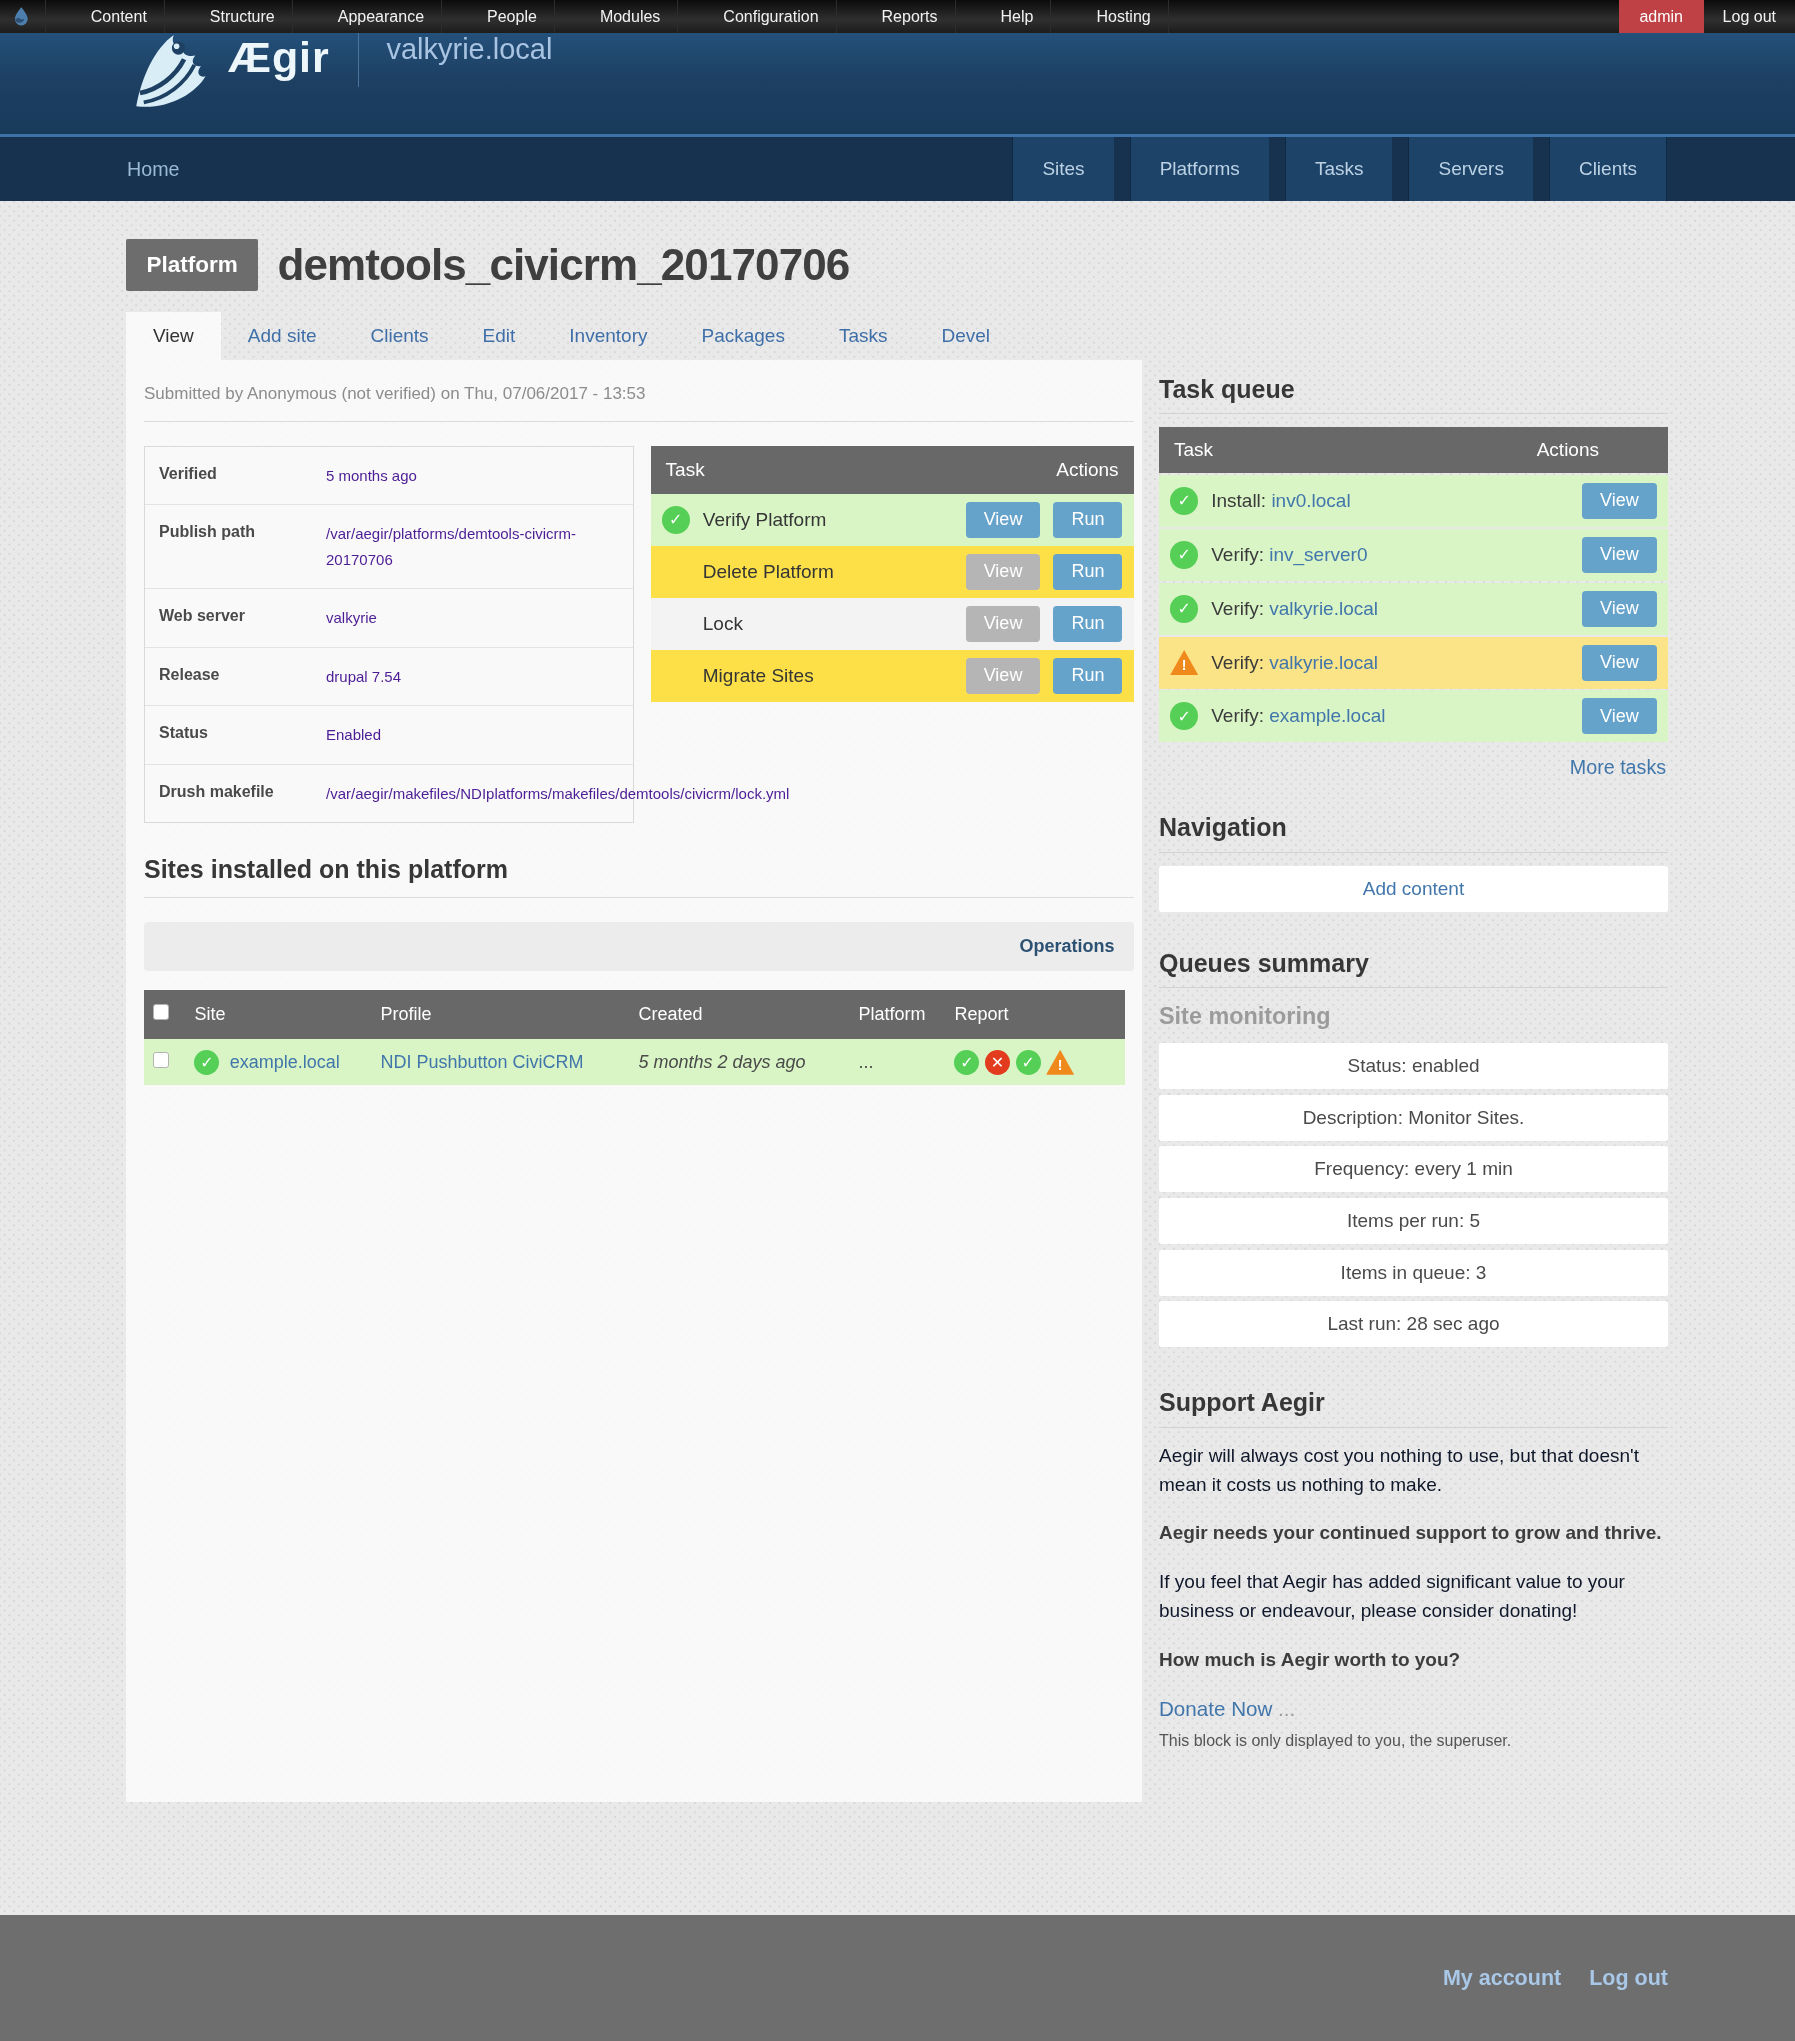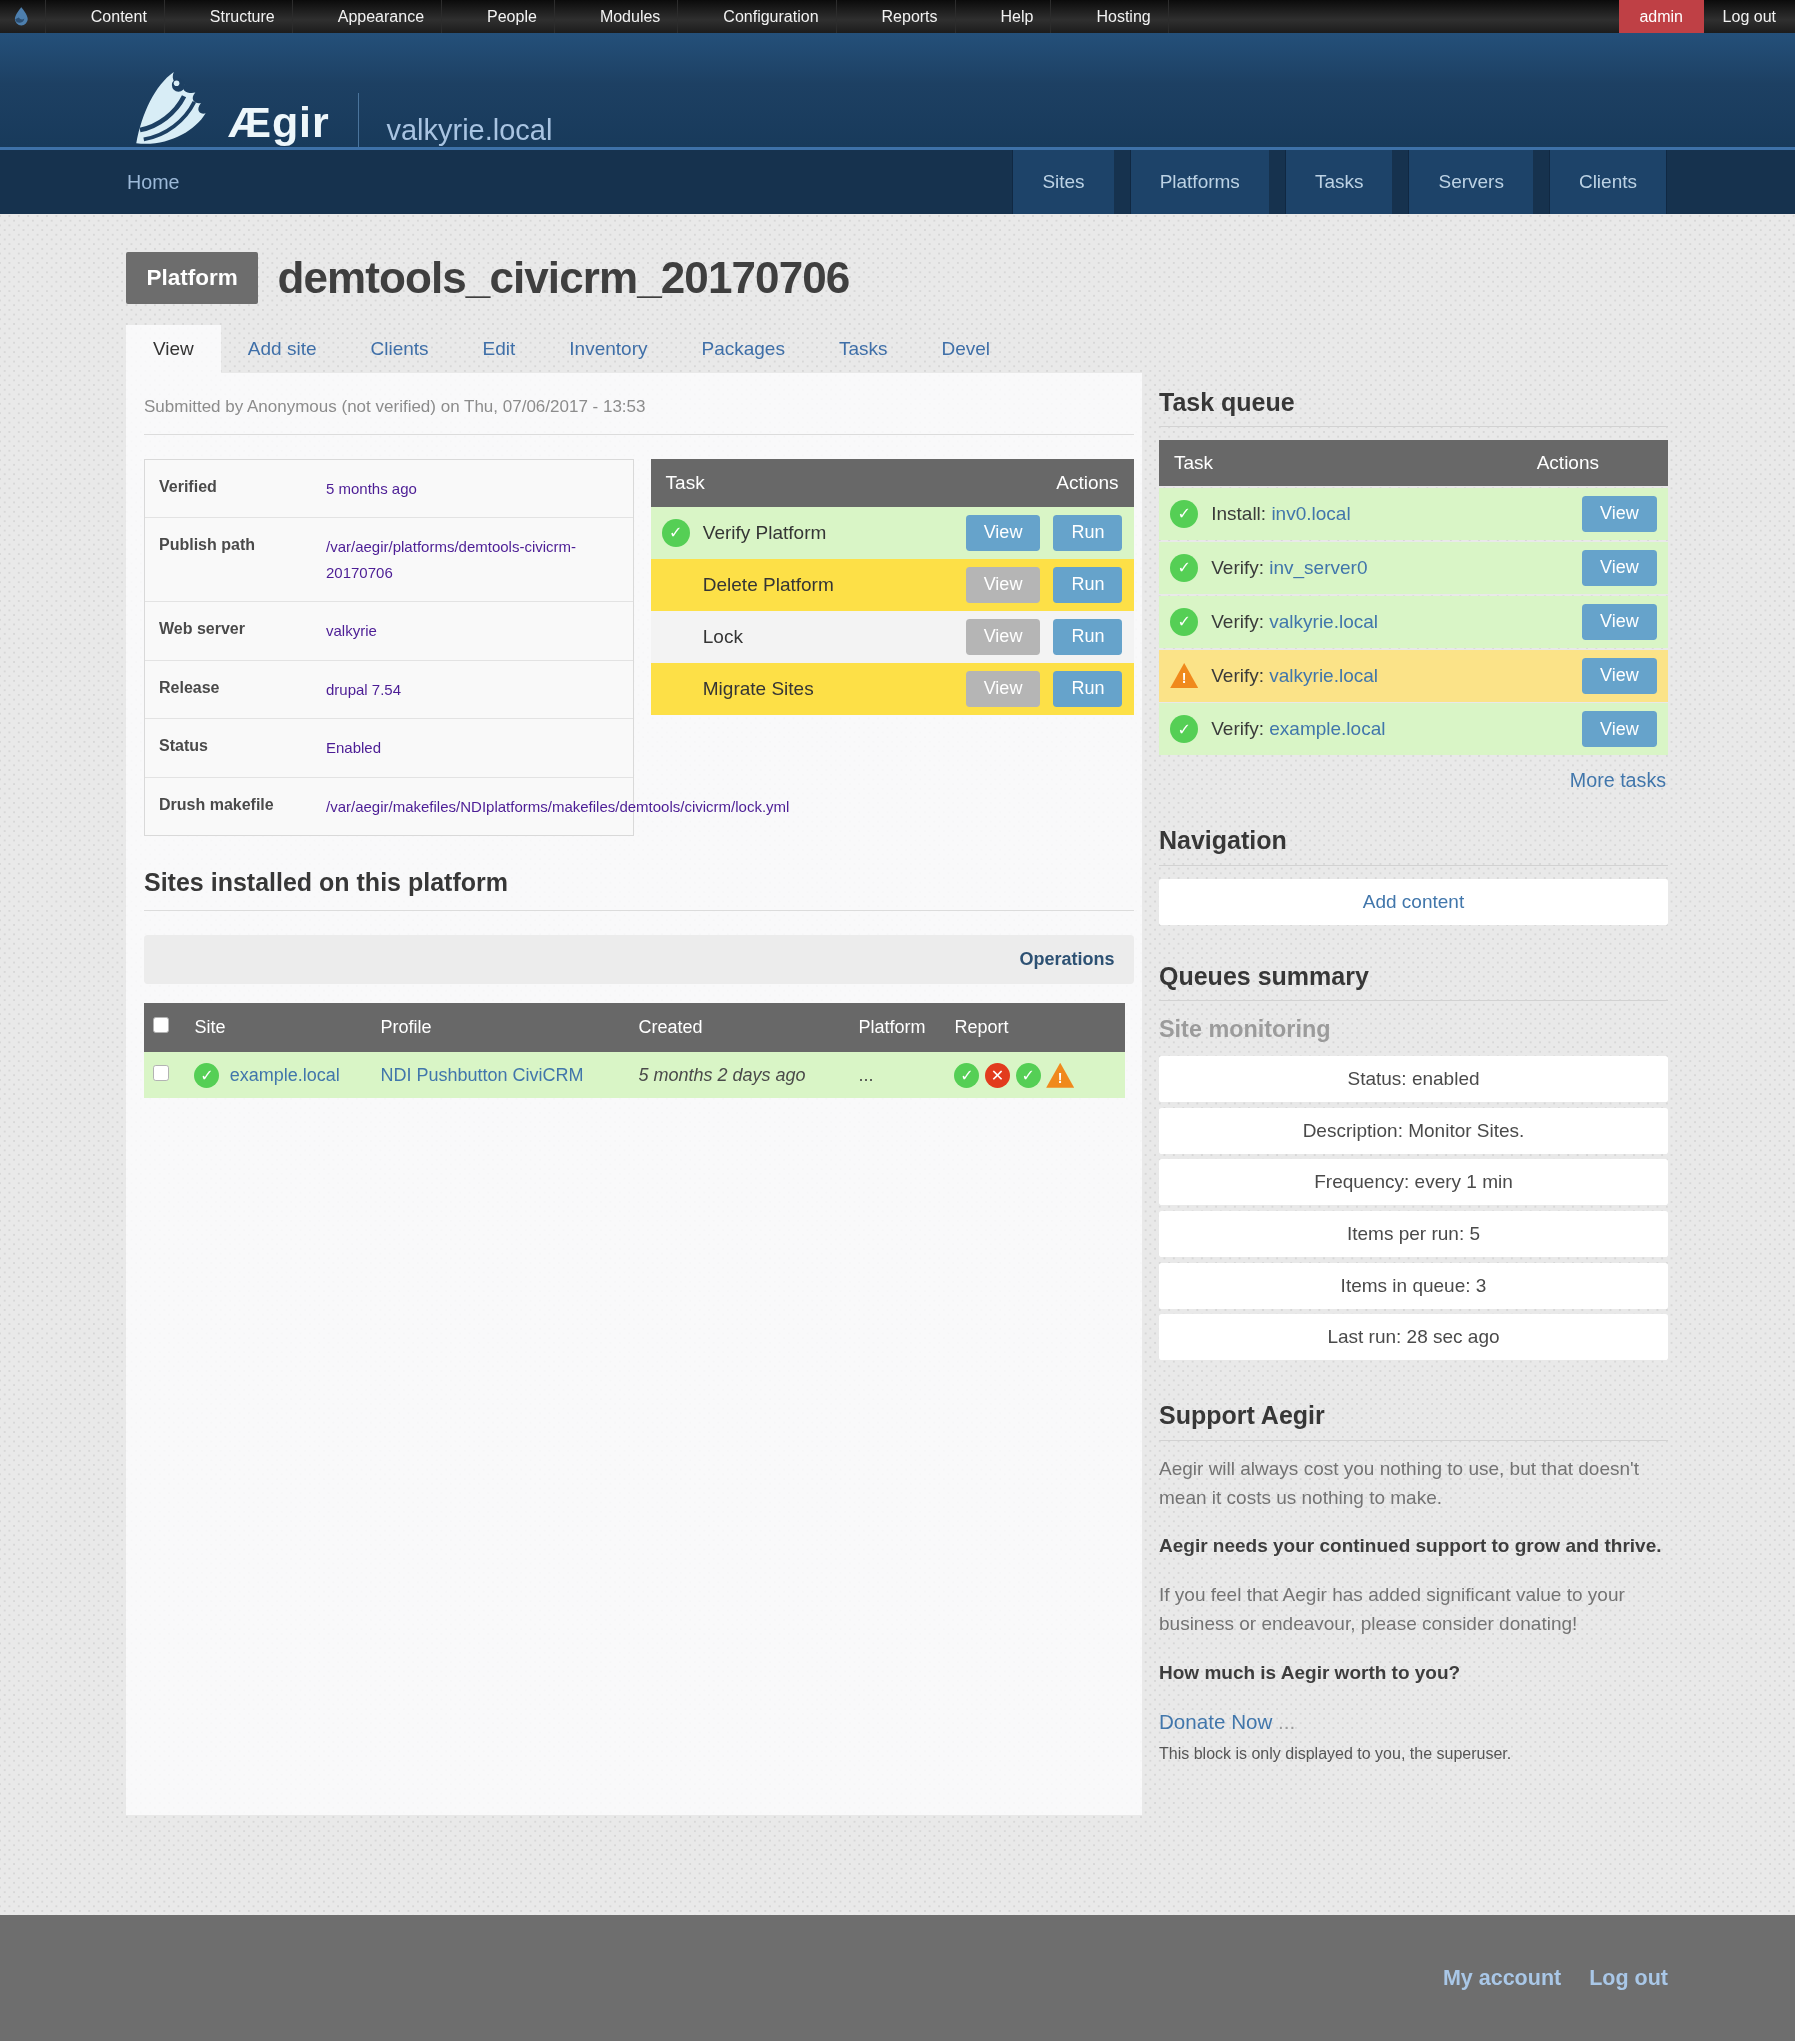--- a/index.html
+++ b/index.html
@@ -23,22 +23,22 @@
     display:flex; align-items:stretch; color:#eee; font-size:16px;gap:28px;
   }
   .tb-home { display:flex; align-items:center; padding:0 13px 0 11.2px; border-right:0.9px solid #2c2c2c; }
   .tb-item { display:flex; align-items:center; padding:0 17px; border-right:0.9px solid #2c2c2c; color:#f2f2f2; cursor:pointer; }
   .tb-right { margin-left:auto; display:flex; align-items:stretch; }
   .tb-admin { background:#bf4045; color:#fff; display:flex; align-items:center; padding:0 20.6px; }
   .tb-logout { display:flex; align-items:center; padding:0 19px; color:#f2f2f2; cursor:pointer; }
 
   
   .site-header {
-    height:114px; background:linear-gradient(180deg,#24507a 0%,#1d4063 45%,#183a5b 100%);
-    display:flex; align-items:flex-end; padding-left:125px;
+    height:101px; background:linear-gradient(180deg,#24507a 0%,#1d4063 45%,#183a5b 100%);
+    display:flex; align-items:flex-start; padding-left:125px;
   }
   .aegir-logo { width:90px; height:77px; margin-right:13px; }
   .brand { font-size:43px; font-weight:bold; color:#edf6fa; letter-spacing:0.9px; }
   .hdr-divider { width:0.9px; height:54px; background:#4a749c; margin:0 28px; }
   .sitename { font-size:29px; color:#a9c4e2; }
 
   
   .navbar {
     height:67px; background:#16324e; border-top:3.7px solid #3e71a8;
     display:flex; align-items:stretch;
@@ -128,21 +128,21 @@
   .q-row.warning { background:#fbe388; }
   .q-text { font-size:19px; color:#3a3a3a; margin-left:13px; }
   .q-row .btn { margin-left:auto; }
   .more-tasks { text-align:right; font-size:19.7px; margin:14px 1.9px 34px; }
 
   .s-card { background:#fff; border-radius:2.8px; padding:12px 21px; font-size:19px; margin-bottom:5.6px; color:#4a4a4a;text-align:center; }
   .nav-block .s-card { margin:13px 0 37px; }
   .h3-gray { font-size:23.4px; font-weight:bold; color:#9b9b9b; margin:15px 0 13px; }
   .queues-block { margin-bottom:41px; }
 
-  .support p { font-size:19px; color:#737373; line-height:1.55; margin:13px 0 19px; }
+  .support p { font-size:19px; color:#0f172a; line-height:1.55; margin:13px 0 19px; }
   .support p.bold { font-weight:bold; color:#3d3d3d; }
   .donate-line { font-size:20.6px; margin:22.5px 0 11.2px; }
   .donate-suffix { color:#9b9b9b; }
   .support-note { font-size:16px; color:#555; }
 
   
   .footer {
     position:absolute; bottom:0; left:0; right:0; height:127px; background:#6e6e6e;
     display:flex; align-items:center; justify-content:flex-end; padding-right:127px; gap:28px;
   }

